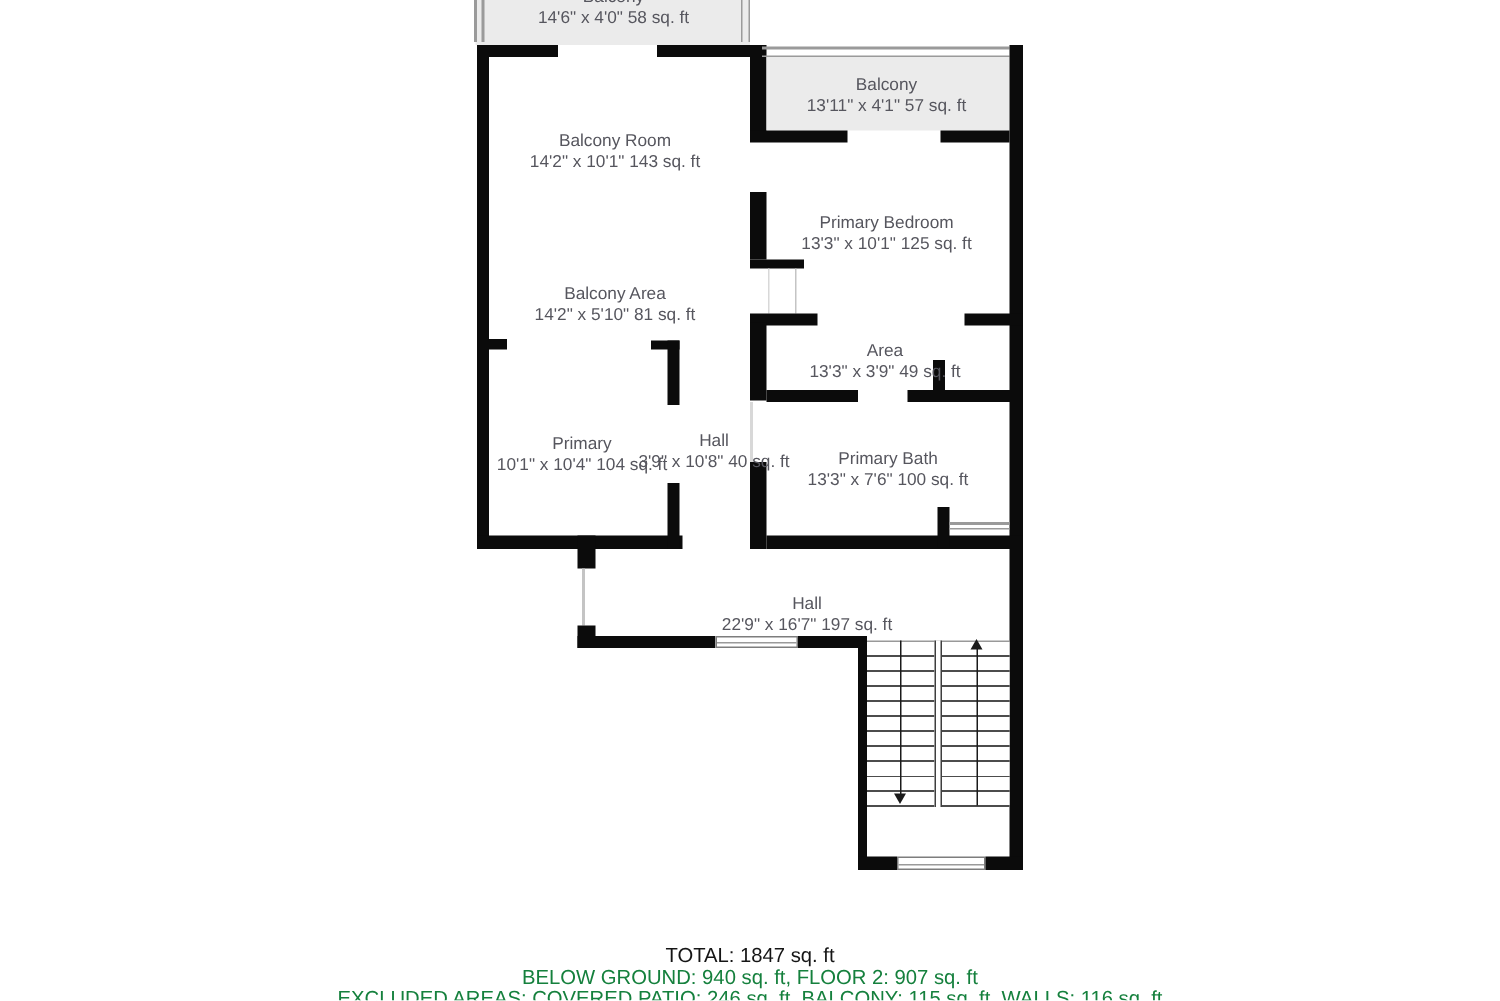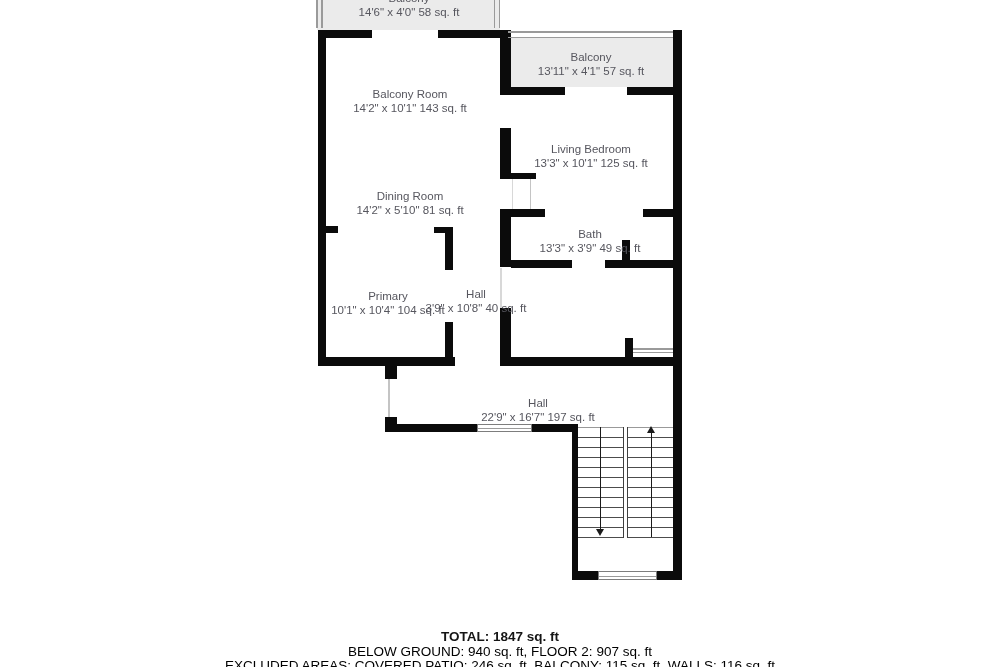--- a/index.html
+++ b/index.html
@@ -14,22 +14,22 @@
   .win  { position:absolute; background:#ffffff; border:1px solid #7d7d7d; box-sizing:border-box; }
   .win .mid { position:absolute; left:0; right:0; top:50%; height:1px; background:#9a9a9a; }
   .treads { position:absolute; background:repeating-linear-gradient(to bottom,#ffffff 0 9px,#4c4c4c 9px 10px); }
   .stair-divider { position:absolute; background:#ffffff; border-left:1px solid #3f3f3f; border-right:1px solid #3f3f3f; box-sizing:border-box; }
   .stem { position:absolute; width:1.3px; background:#1a1a1a; }
   .tri-up   { position:absolute; width:0; height:0; border-left:4.5px solid transparent; border-right:4.5px solid transparent; border-bottom:7px solid #1a1a1a; }
   .tri-down { position:absolute; width:0; height:0; border-left:4.5px solid transparent; border-right:4.5px solid transparent; border-top:7px solid #1a1a1a; }
   .room-label { position:absolute; transform:translateX(-50%); text-align:center;
     font-size:11.5px; line-height:14px; color:#56565e; white-space:nowrap; }
   .summary { position:absolute; left:0; width:100%; text-align:center;
-    font-size:13.5px; line-height:14px; color:#000000; white-space:nowrap; }
-  .summary.bold { font-weight:bold; color:#151515; }
+    font-size:13.5px; line-height:14px; color:#15803d; white-space:nowrap; }
+  .summary.bold { font-weight:normal; color:#151515; }
 </style>
 </head>
 <body>
 
 <div class="canvas">
 
   <div class="gray" style="left:317px;top:-30px;width:183px;height:60px"></div>
   <div class="rail" style="left:316px;top:-30px;width:1.5px;height:58px"></div>
   <div class="rail" style="left:321px;top:-30px;width:1.5px;height:58px"></div>
   <div class="rail" style="left:493.5px;top:-30px;width:1.5px;height:58px"></div>
@@ -95,42 +95,46 @@
 
   <div class="room-label" style="left:409px;top:-9px">
     <div>Balcony</div>
     <div>14'6" x 4'0" 58 sq. ft</div>
   </div>
   <div class="room-label" style="left:410px;top:87px">
     <div>Balcony Room</div>
     <div>14'2" x 10'1" 143 sq. ft</div>
   </div>
   <div class="room-label" style="left:410px;top:189px">
-    <div>Dining Room</div>
+    <div>Balcony Area</div>
     <div>14'2" x 5'10" 81 sq. ft</div>
   </div>
   <div class="room-label" style="left:388px;top:289px">
     <div>Primary</div>
     <div>10'1" x 10'4" 104 sq. ft</div>
   </div>
   <div class="room-label" style="left:476px;top:287px">
     <div>Hall</div>
     <div>3'9" x 10'8" 40 sq. ft</div>
   </div>
   <div class="room-label" style="left:591px;top:50px">
     <div>Balcony</div>
     <div>13'11" x 4'1" 57 sq. ft</div>
   </div>
   <div class="room-label" style="left:591px;top:142px">
-    <div>Living Bedroom</div>
+    <div>Primary Bedroom</div>
     <div>13'3" x 10'1" 125 sq. ft</div>
   </div>
   <div class="room-label" style="left:590px;top:227px">
-    <div>Bath</div>
+    <div>Area</div>
     <div>13'3" x 3'9" 49 sq. ft</div>
+  </div>
+  <div class="room-label" style="left:592px;top:299px">
+    <div>Primary Bath</div>
+    <div>13'3" x 7'6" 100 sq. ft</div>
   </div>
   <div class="room-label" style="left:538px;top:396px">
     <div>Hall</div>
     <div>22'9" x 16'7" 197 sq. ft</div>
   </div>
 
   <div class="summary bold" style="top:630px">TOTAL: 1847 sq. ft</div>
   <div class="summary" style="top:645px">BELOW GROUND: 940 sq. ft, FLOOR 2: 907 sq. ft</div>
   <div class="summary" style="top:659px">EXCLUDED AREAS: COVERED PATIO: 246 sq. ft, BALCONY: 115 sq. ft, WALLS: 116 sq. ft</div>
 

